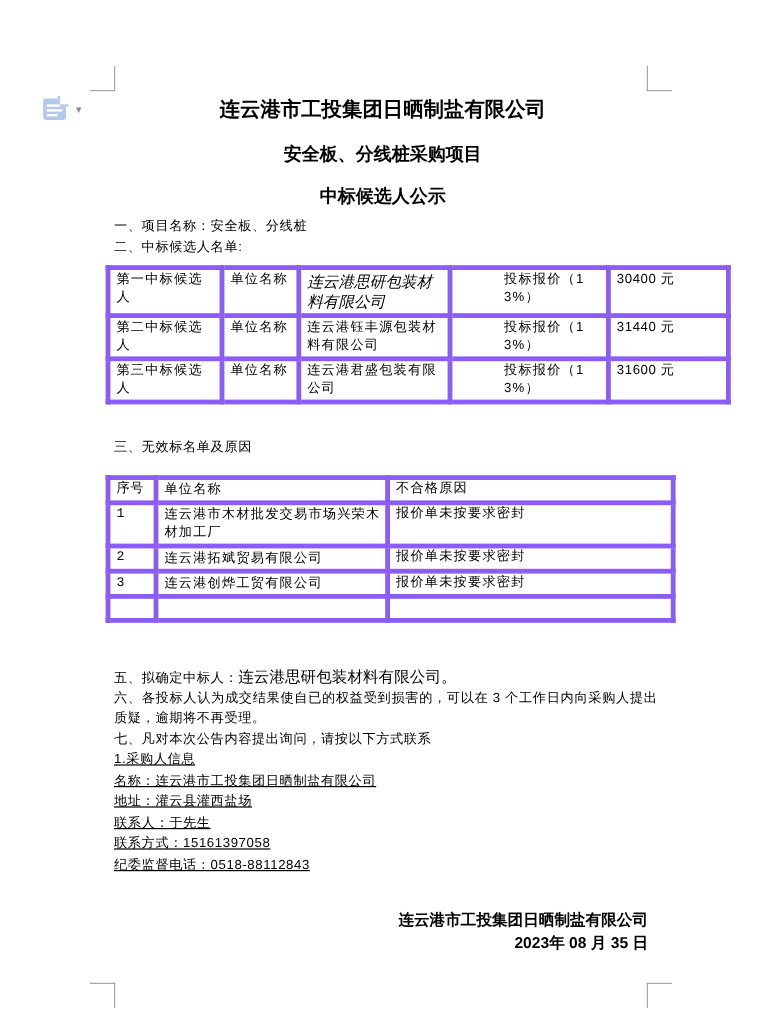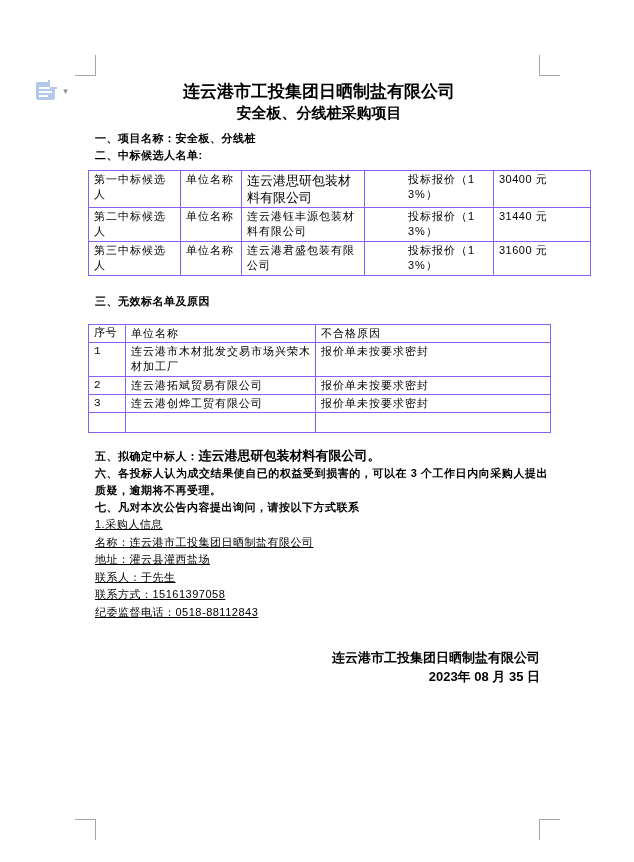--- a/index.html
+++ b/index.html
@@ -32,47 +32,47 @@
   .paste-doc .l2 { top:9px;  width:13px; }
   .paste-doc .l3 { top:13px; width:9px; }
   .paste-drop {
     position:absolute; left:25px; top:3px; width:9px; height:12px;
     color:#8c8c8c; font-size:9px; line-height:12px; text-align:center;
   }
 
   
   .content { position:absolute; left:88px; top:75px; width:462px; }
   .title1 { margin:6px 0 0 0; text-align:center; font-weight:bold; font-size:17px; line-height:22px; }
-  .title2 { margin:0 0 0 0; text-align:center; font-weight:bold; font-size:15px; line-height:20px; }
+  .title2 { margin:16px 0 0 0; text-align:center; font-weight:bold; font-size:15px; line-height:20px; }
   .title3 { margin:15px 0 0 0; text-align:center; font-weight:bold; font-size:15px; line-height:20px; }
 
-  .para { margin:0; padding-left:7px; font-size:11px; line-height:17px; letter-spacing:0.5px;font-weight:bold; }
+  .para { margin:0; padding-left:7px; font-size:11px; line-height:17px; letter-spacing:0.5px; }
   .para.first { margin-top:7px; }
-  .sec3 { margin-top:17px; }
-  .sec5 { margin-top:14px; }
+  .sec3 { margin-top:28px; }
+  .sec5 { margin-top:36px; }
   .pasted-name { font-size:13px; letter-spacing:0; }
   .just { text-align:justify; padding-right:2px; }
 
   table { border-collapse:collapse; table-layout:fixed; width:462px; }
-  td { border:1px solid #8b5cf6; font-size:11px; line-height:15px; padding:1px 4px 1px 5px;
+  td { border:4px solid #8b5cf6; font-size:11px; line-height:15px; padding:1px 4px 1px 5px;
        vertical-align:top; letter-spacing:1px; overflow:hidden; word-break:break-all; }
   .tbl1 { margin-top:6px; }
   .tbl1 td.c1 { width:82px; }
   .tbl1 td.c2 { width:51px; }
   .tbl1 td.c3 { width:113px; }
   .tbl1 td.c4 { width:81px;padding-left:43px; }
   .tbl1 td.c5 { width:87px; letter-spacing:0.5px;margin-left:20px; }
   .tbl1 tr.r1 { height:36px; }
   .tbl1 tr.r2, .tbl1 tr.r3 { height:34px; }
-  .big-name { font-size:13px; letter-spacing:0; line-height:17px; }
+  .big-name { font-size:13px; letter-spacing:0; line-height:17px;font-style:italic; }
 
   .tbl2 { margin-top:14px; }
   .tbl2 td.c1 { width:27px; letter-spacing:0.5px;font-family:Liberation Mono, monospace; }
   .tbl2 td.c2 { width:180px; }
-  .tbl2 td.c3 { width:225px; }
+  .tbl2 td.c3 { width:225px;font-family:Liberation Mono, monospace; }
   .tbl2 tr.hd { height:17px; }
   .tbl2 tr.rA { height:34px; }
   .tbl2 tr.rB, .tbl2 tr.rC { height:17px; }
   .tbl2 tr.rEmpty { height:20px; }
 
   .info { margin:0; padding-left:7px; font-size:11px; line-height:17.5px; letter-spacing:0.5px;text-decoration:underline; }
   .sig { margin-top:27px; text-align:right; padding-right:10px;
          font-weight:bold; font-size:13px; line-height:19px; }
 </style>
 </head>
@@ -92,20 +92,21 @@
         <div class="l2"></div>
         <div class="l3"></div>
     </div>
     <div class="paste-drop">▾</div>
   </div>
 
   <div class="content">
 
     <p class="title1">连云港市工投集团日晒制盐有限公司</p>
     <p class="title2">安全板、分线桩采购项目</p>
+    <p class="title3">中标候选人公示</p>
 
     <p class="para first">一、项目名称：安全板、分线桩</p>
     <p class="para">二、中标候选人名单:</p>
 
     <table class="tbl1">
       <tbody>
           <tr class="r1">
         <td class="c1">第一中标候选人</td>
         <td class="c2">单位名称</td>
         <td class="c3 big-name">连云港思研包装材料有限公司</td>

